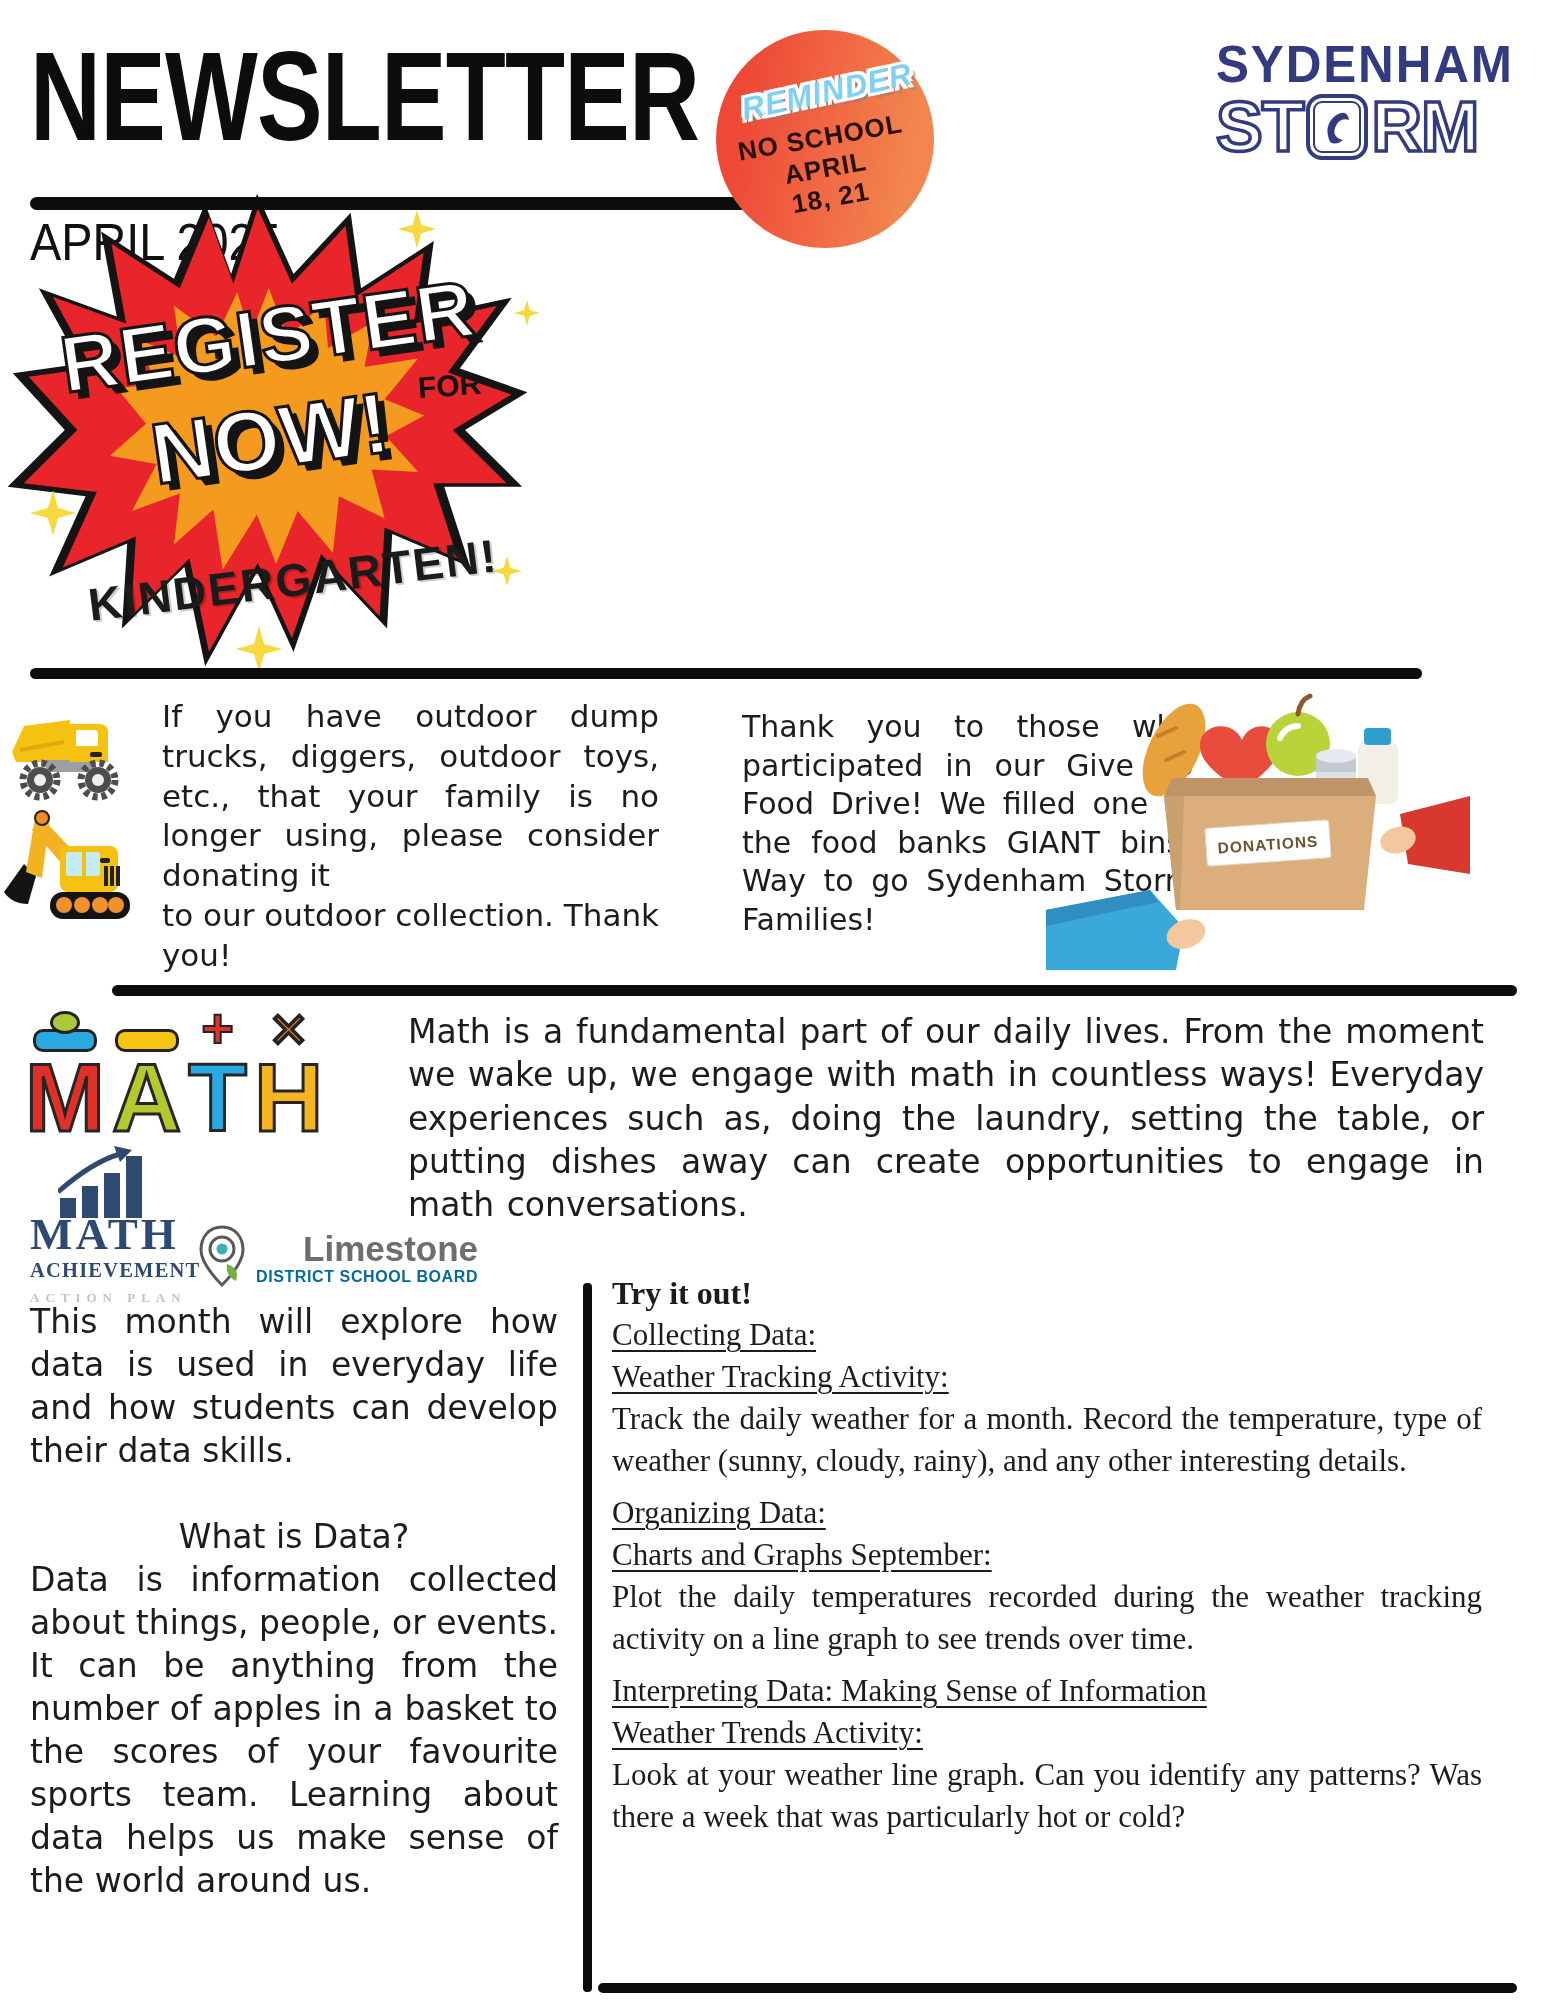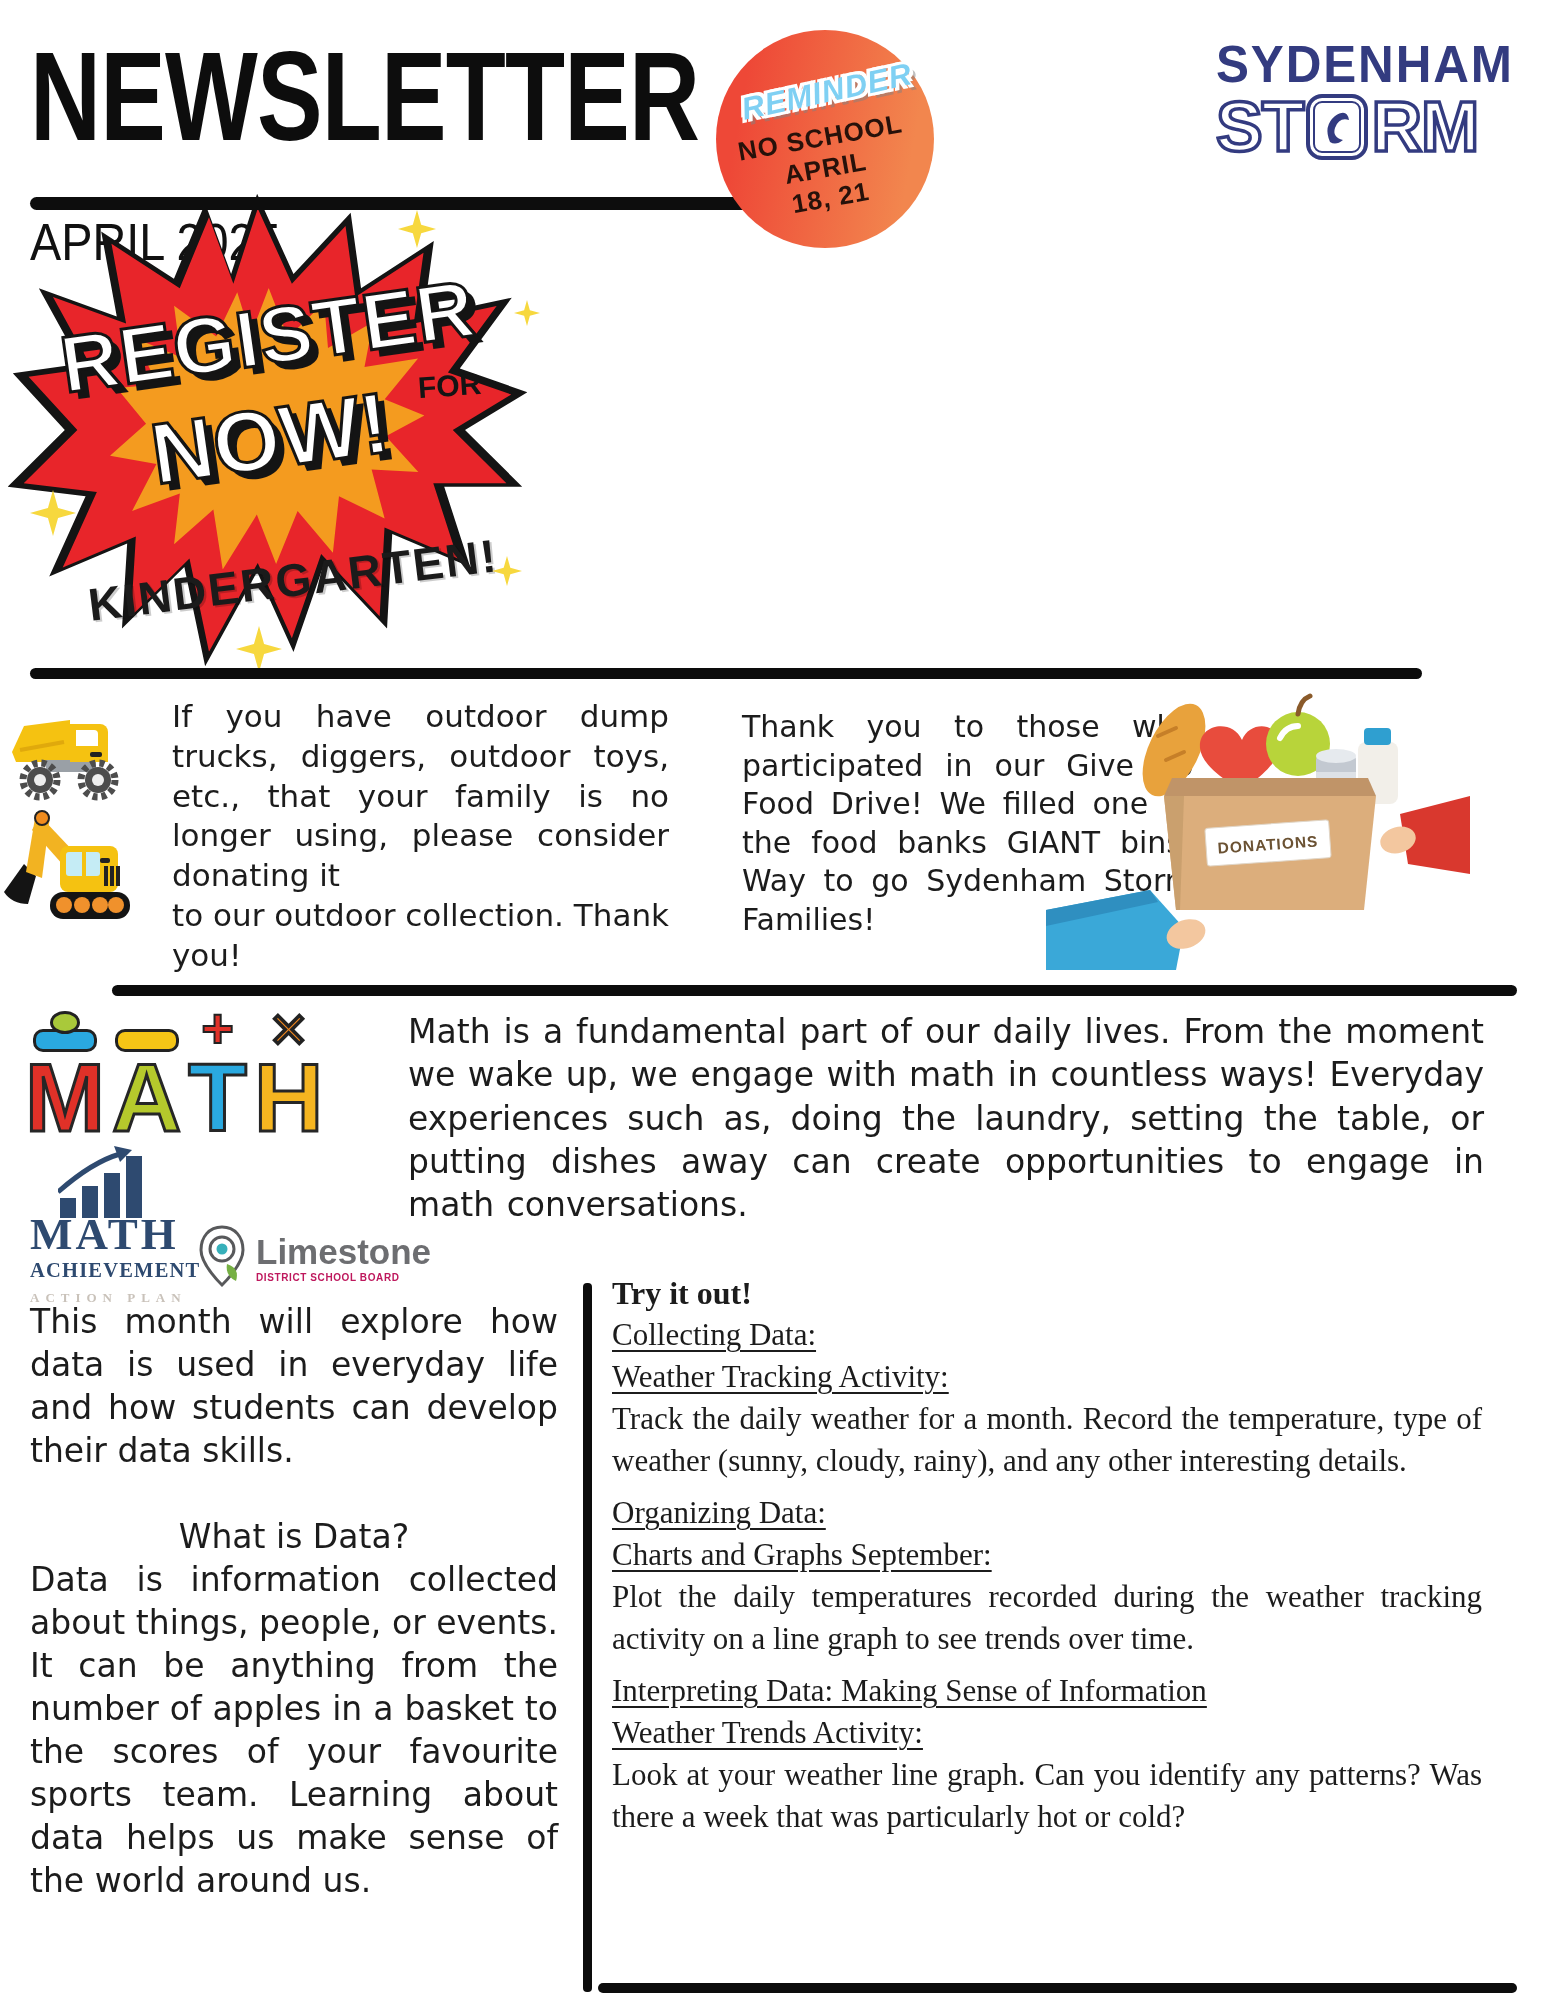--- a/index.html
+++ b/index.html
@@ -85,21 +85,21 @@
     clip-path:polygon(50% 0%,61% 39%,100% 50%,61% 61%,50% 100%,39% 61%,0% 50%,39% 39%);
     filter:drop-shadow(1.5px 1.5px 0 #111) drop-shadow(-1.5px -1.5px 0 #111) drop-shadow(1.5px -1.5px 0 #111) drop-shadow(-1.5px 1.5px 0 #111);
   }
 
   
   .para p { margin:0; text-align:justify; }
   .reg { left:533px; top:252px; width:948px; font-size:33px; line-height:43px; letter-spacing:.2px; }
   .divider { background:#0c0c0c; border-radius:6px; }
   .d1 { left:30px; top:668px; width:1392px; height:11px; }
   .d2 { left:112px; top:985px; width:1405px; height:11px; }
-  .toy { left:172px; top:697px; width:497px; font-size:31px; line-height:39.8px; }
+  .toy { left:162px; top:697px; width:497px; font-size:31px; line-height:39.8px; }
   .food { left:742px; top:708px; width:452px; font-size:30px; line-height:38.5px; }
   .mathintro { left:408px; top:1010px; width:1076px; font-size:33px; line-height:43.3px; word-spacing:2px; }
 
   .donation-label {
     left:1206px; top:836px; width:124px; text-align:center; transform:rotate(-4deg);
     font-size:15.5px; font-weight:700; color:#6b5233; letter-spacing:1px; z-index:3;
     font-family:"Liberation Sans", sans-serif;
   }
 
   
@@ -118,21 +118,21 @@
     -webkit-text-stroke:3px #262626;
   }
   .l-m { color:#e03128; } .l-a { color:#b5c92c; } .l-t { color:#2aa9e0; } .l-h { color:#f5b520; }
 
   .program { left:30px; top:1212px; font-family:Liberation Serif, serif; color:#2e4a70; }
   .program-l1 { font-size:45px; font-weight:900; letter-spacing:3px; line-height:1; }
   .program-l2 { font-size:20.5px; font-weight:800; letter-spacing:1.2px; line-height:1.3; }
   .program-l3 { font-size:13px; font-weight:600; letter-spacing:6px; color:#c9c2ba; margin-top:6px; }
   .board { left:196px; top:1224px; display:flex; align-items:center; gap:8px; }
   .board-name { font-size:35px; color:#6d6e71; font-weight:600; line-height:1.1; font-family:"Liberation Sans", sans-serif;text-align:right; }
-  .board-sub { font-size:10px; color:#be185d; font-weight:800; letter-spacing:.6px; font-family:"Liberation Sans", sans-serif; }
+  .board-sub { font-size:16px; color:#0369a1; font-weight:800; letter-spacing:.6px; font-family:"Liberation Sans", sans-serif; }
 
   
   .vdivider { left:583px; top:1283px; width:9px; height:709px; background:#0c0c0c; border-radius:4px; }
   .bottomline { left:598px; top:1983px; width:919px; height:10px; background:#0c0c0c; border-radius:5px; }
   .leftcol { left:30px; top:1300px; width:528px; font-size:33px; line-height:43px; }
   .leftcol .gap { margin-top:43px; }
   .rightcol { left:612px; top:1272px; width:870px; font-size:31px; line-height:42px; }
   .rightcol p { margin:0;font-family:Liberation Serif, serif; }
   .tryit-title { font-weight:700; font-size:32px; }
   .u { text-decoration:underline; text-underline-offset:5px; text-decoration-thickness:2px; }

